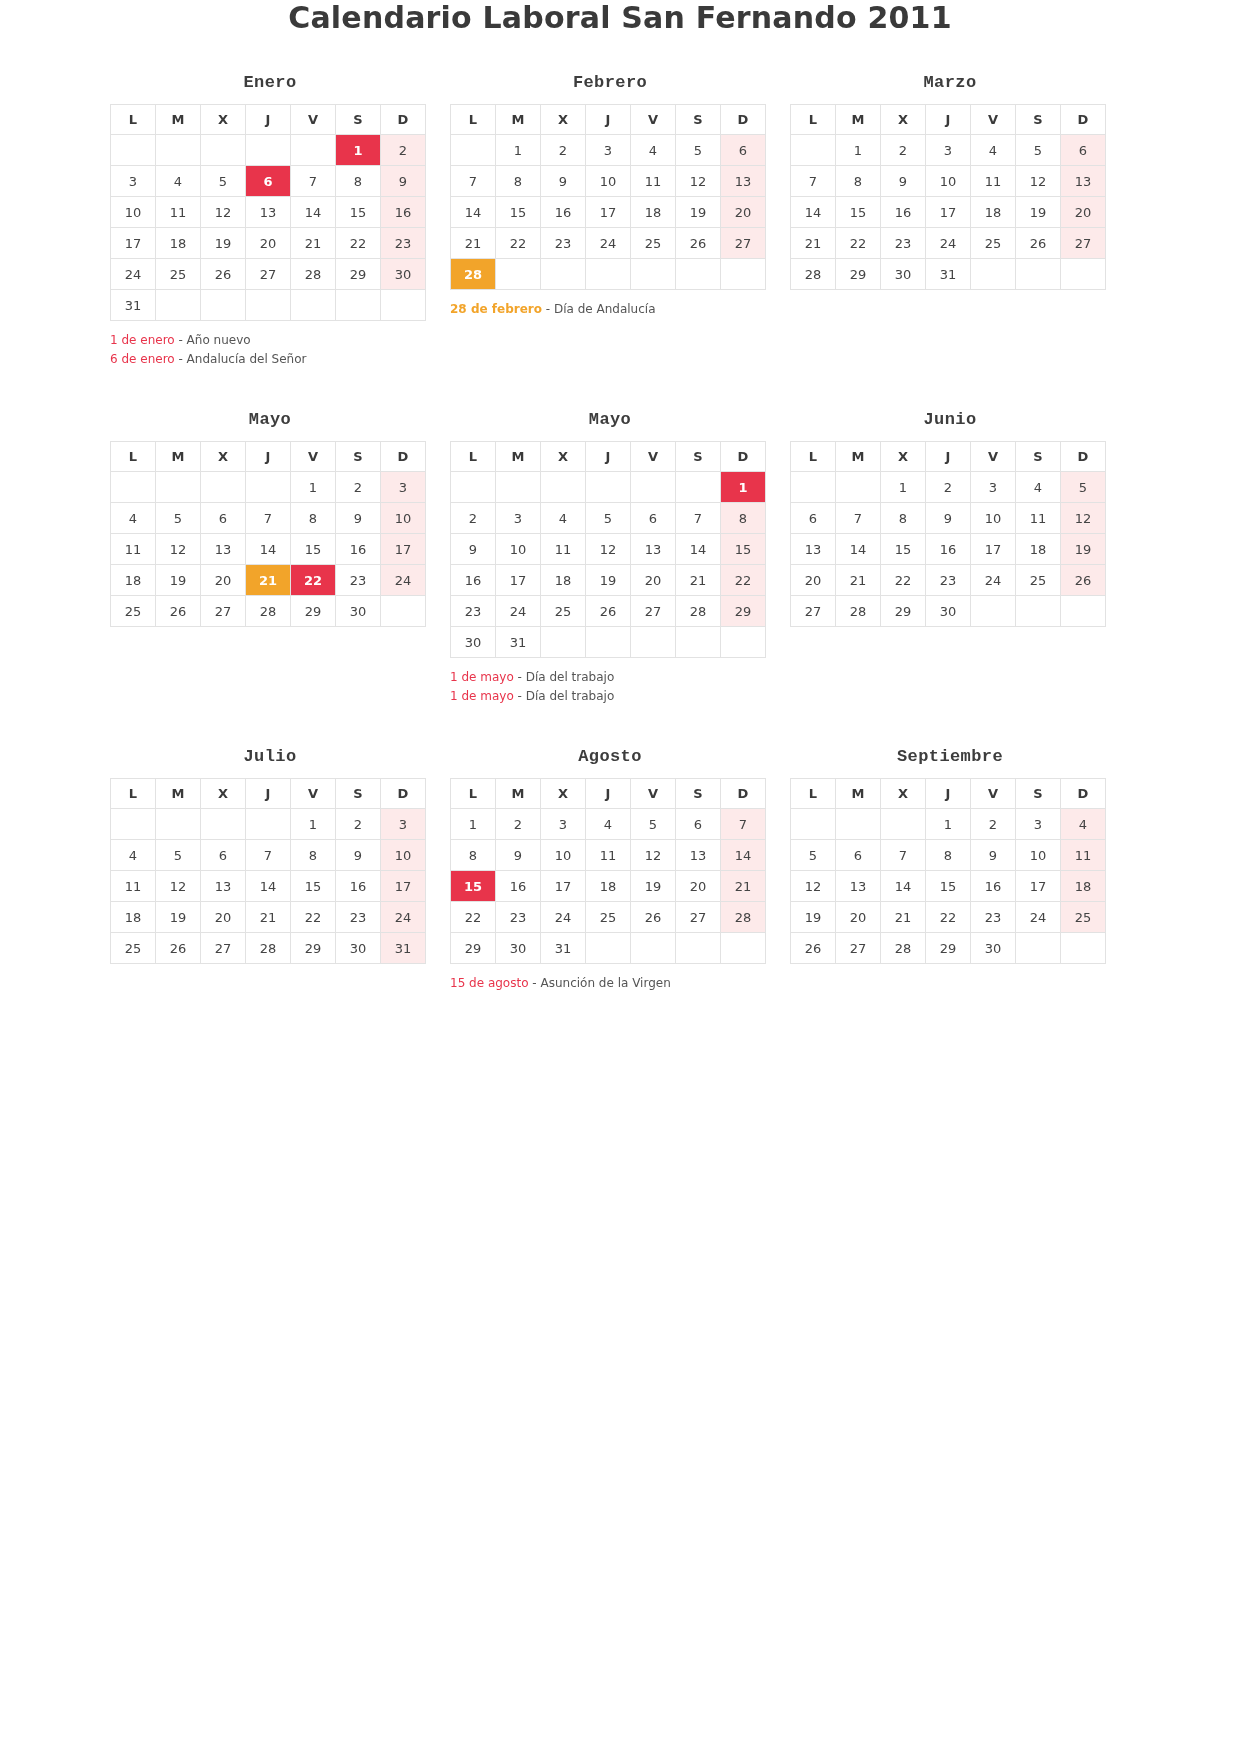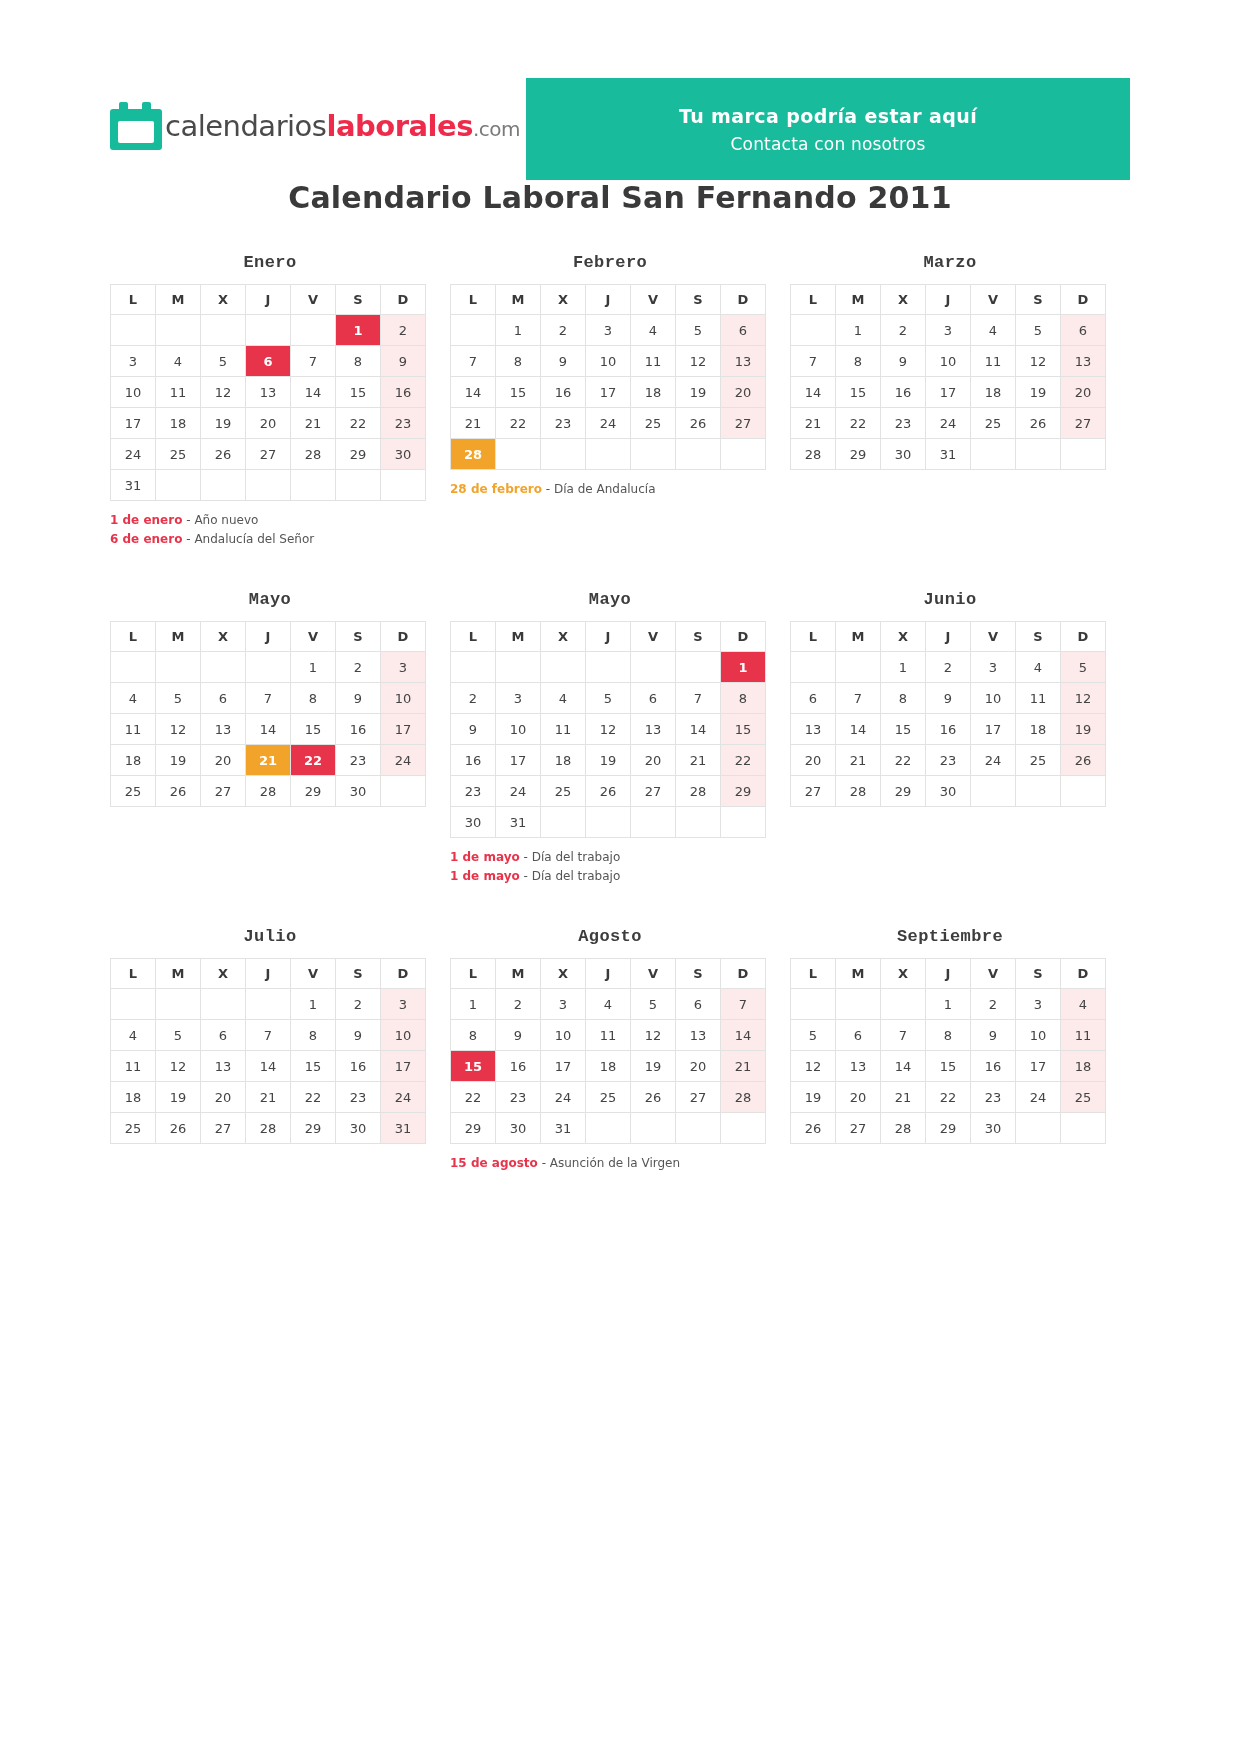--- a/index.html
+++ b/index.html
@@ -165,47 +165,30 @@
   
   td.holiday-orange { background: #f2a42a; }
   td.holiday-orange .cellbox { color: #ffffff; font-weight: bold; }
 
   .notes {
     margin-top: 10px;
     font-size: 12px;
     line-height: 1.55;
     color: #4a4a4a;
   }
-  .notes .n-red { color: #e8344b; font-weight: bold; }
+  .notes .n-red { color: #e8344b; font-weight: normal; }
   .notes .n-orange { color: #f2a42a; font-weight: bold; }
   .notes .n-text { color: #555; }
   .note-line { white-space: nowrap; }
 </style>
 </head>
 <body>
 
 <div class="page">
 
-  <div class="header">
-    <div class="logo-wrap">
-      <span class="logo-icon">
-        <span class="tab-l"></span>
-        <span class="tab-r"></span>
-        <span class="body"></span>
-        <span class="inner"></span>
-      </span>
-      <span class="logo-text">
-        <span class="t1">calendarios</span><span class="t2">laborales</span><span class="t3">.com</span>
-      </span>
-    </div>
-    <div class="banner">
-      <div class="line1">Tu marca podría estar aquí</div>
-      <div class="line2">Contacta con nosotros</div>
-    </div>
-  </div>
 
   <div class="page-title">Calendario Laboral San Fernando 2011</div>
 
   <div class="months" id="months-container">
       <div class="row">
         <div class="month">
           <div class="month-name">Enero</div>
           <table class="cal">
             <thead>
               <tr>

